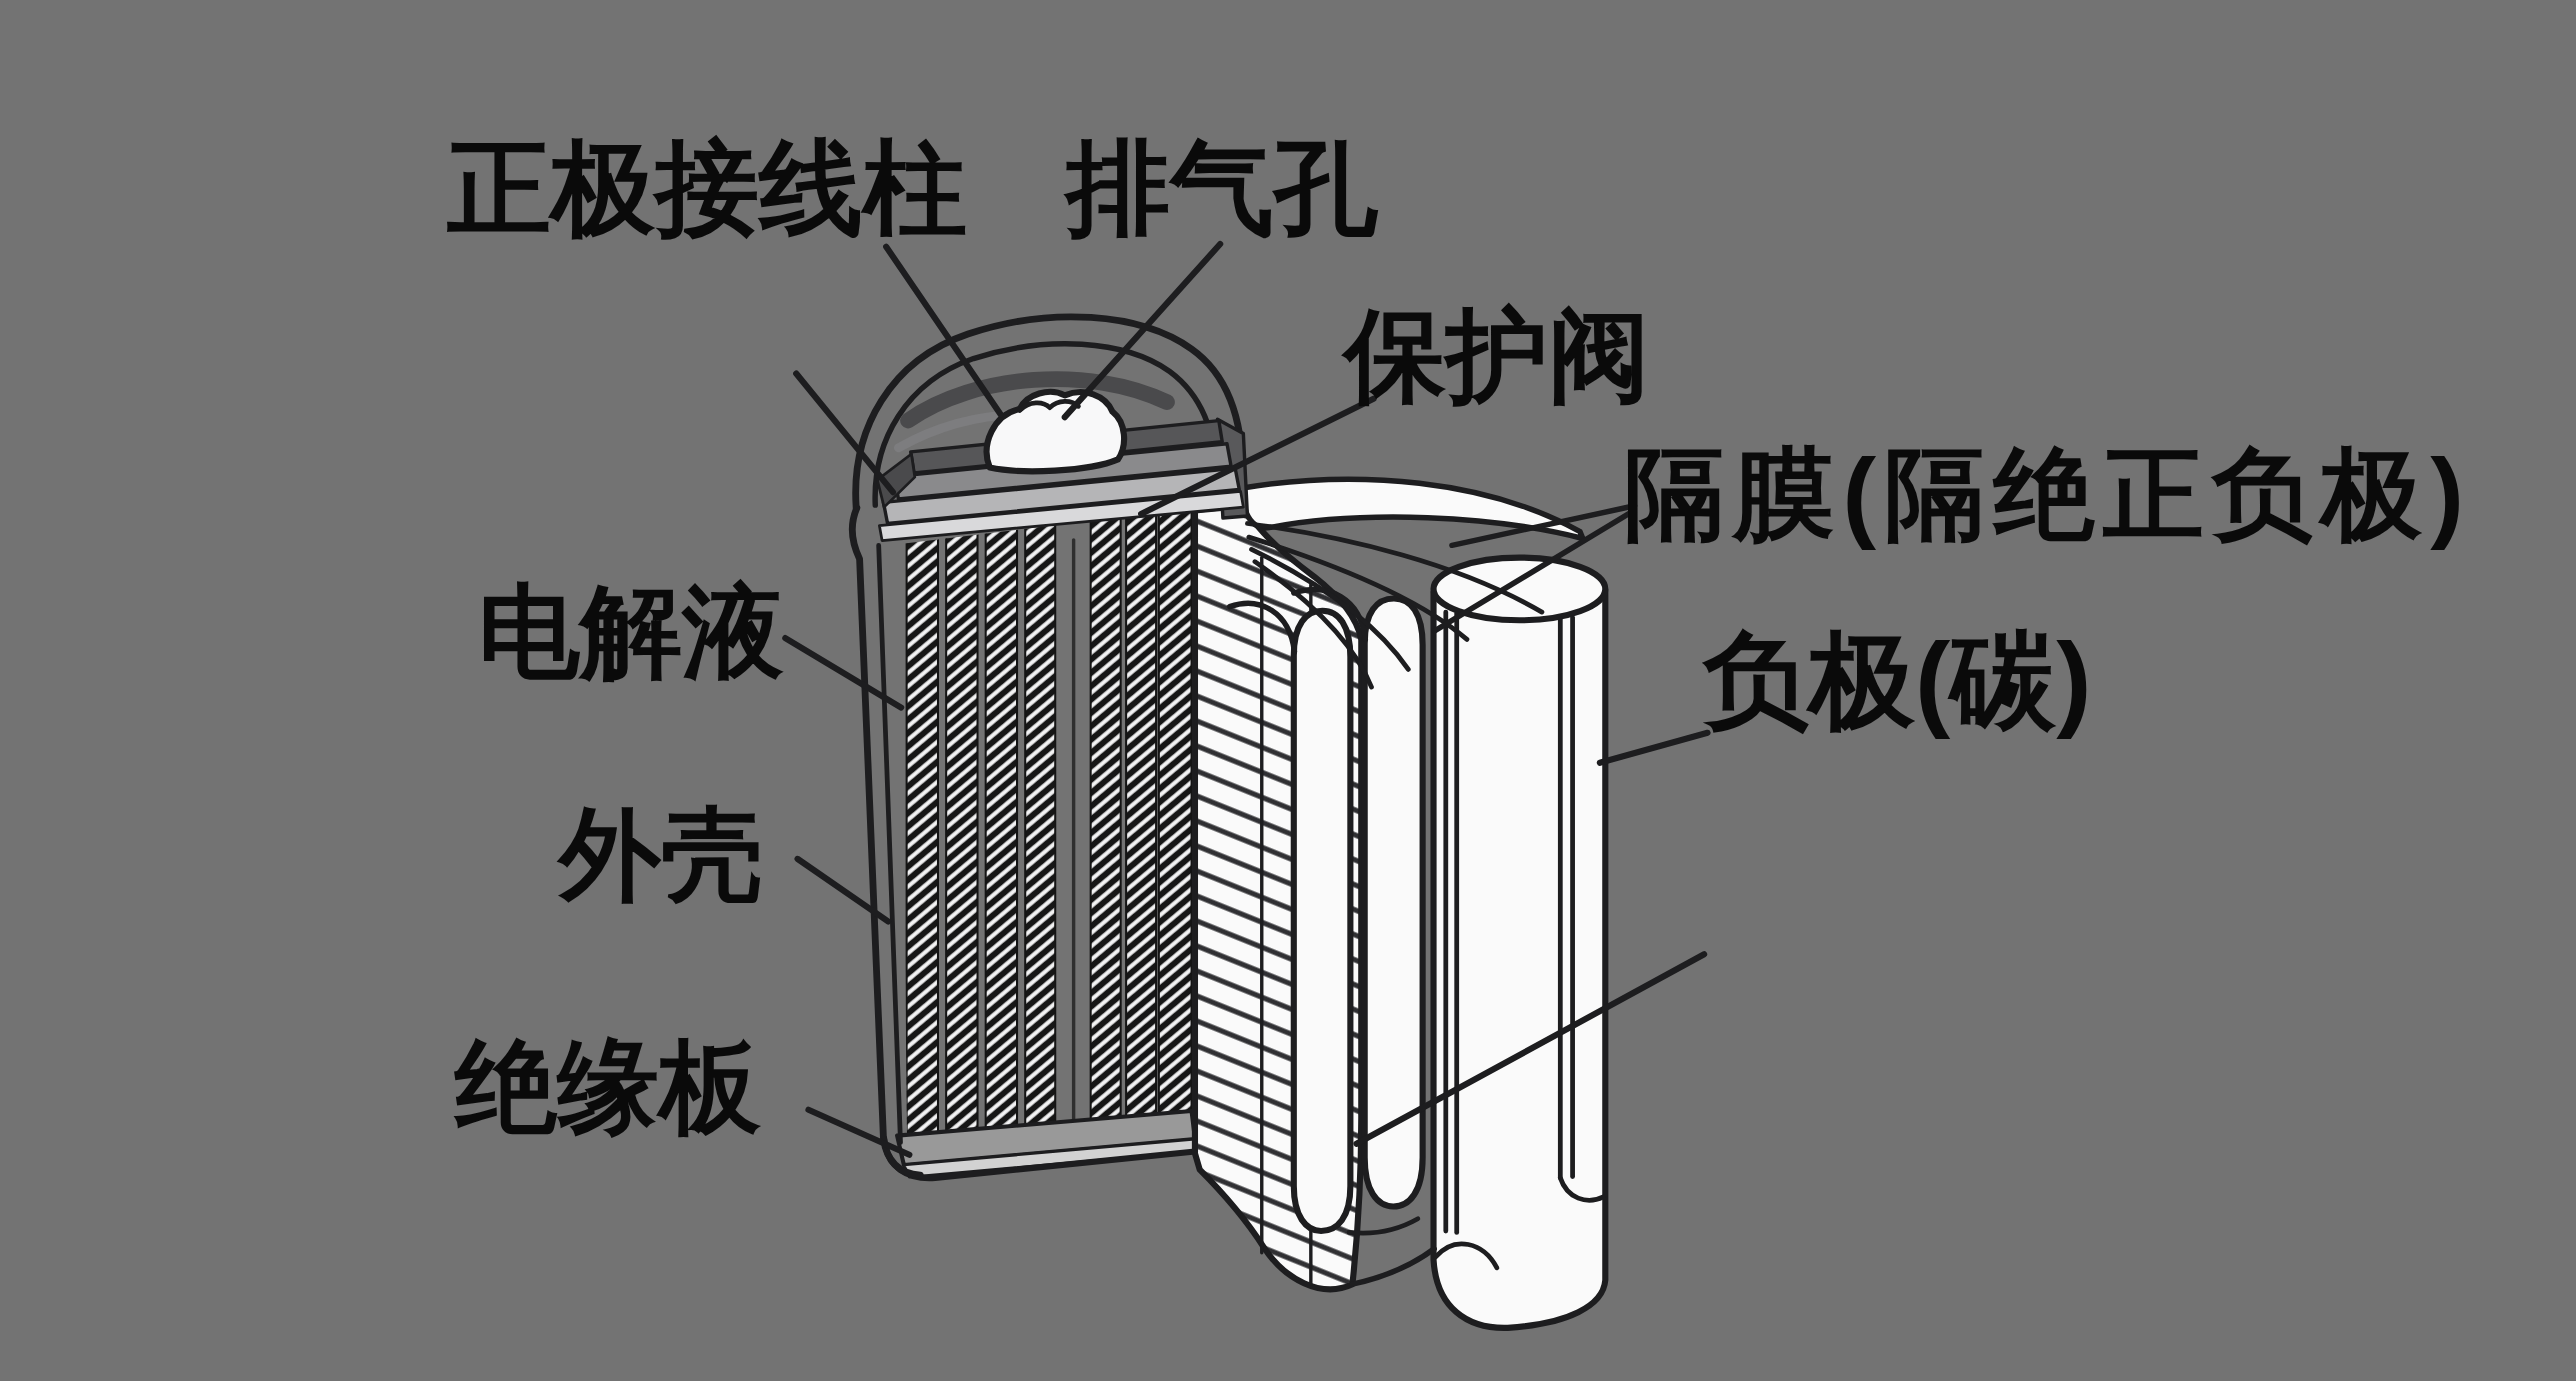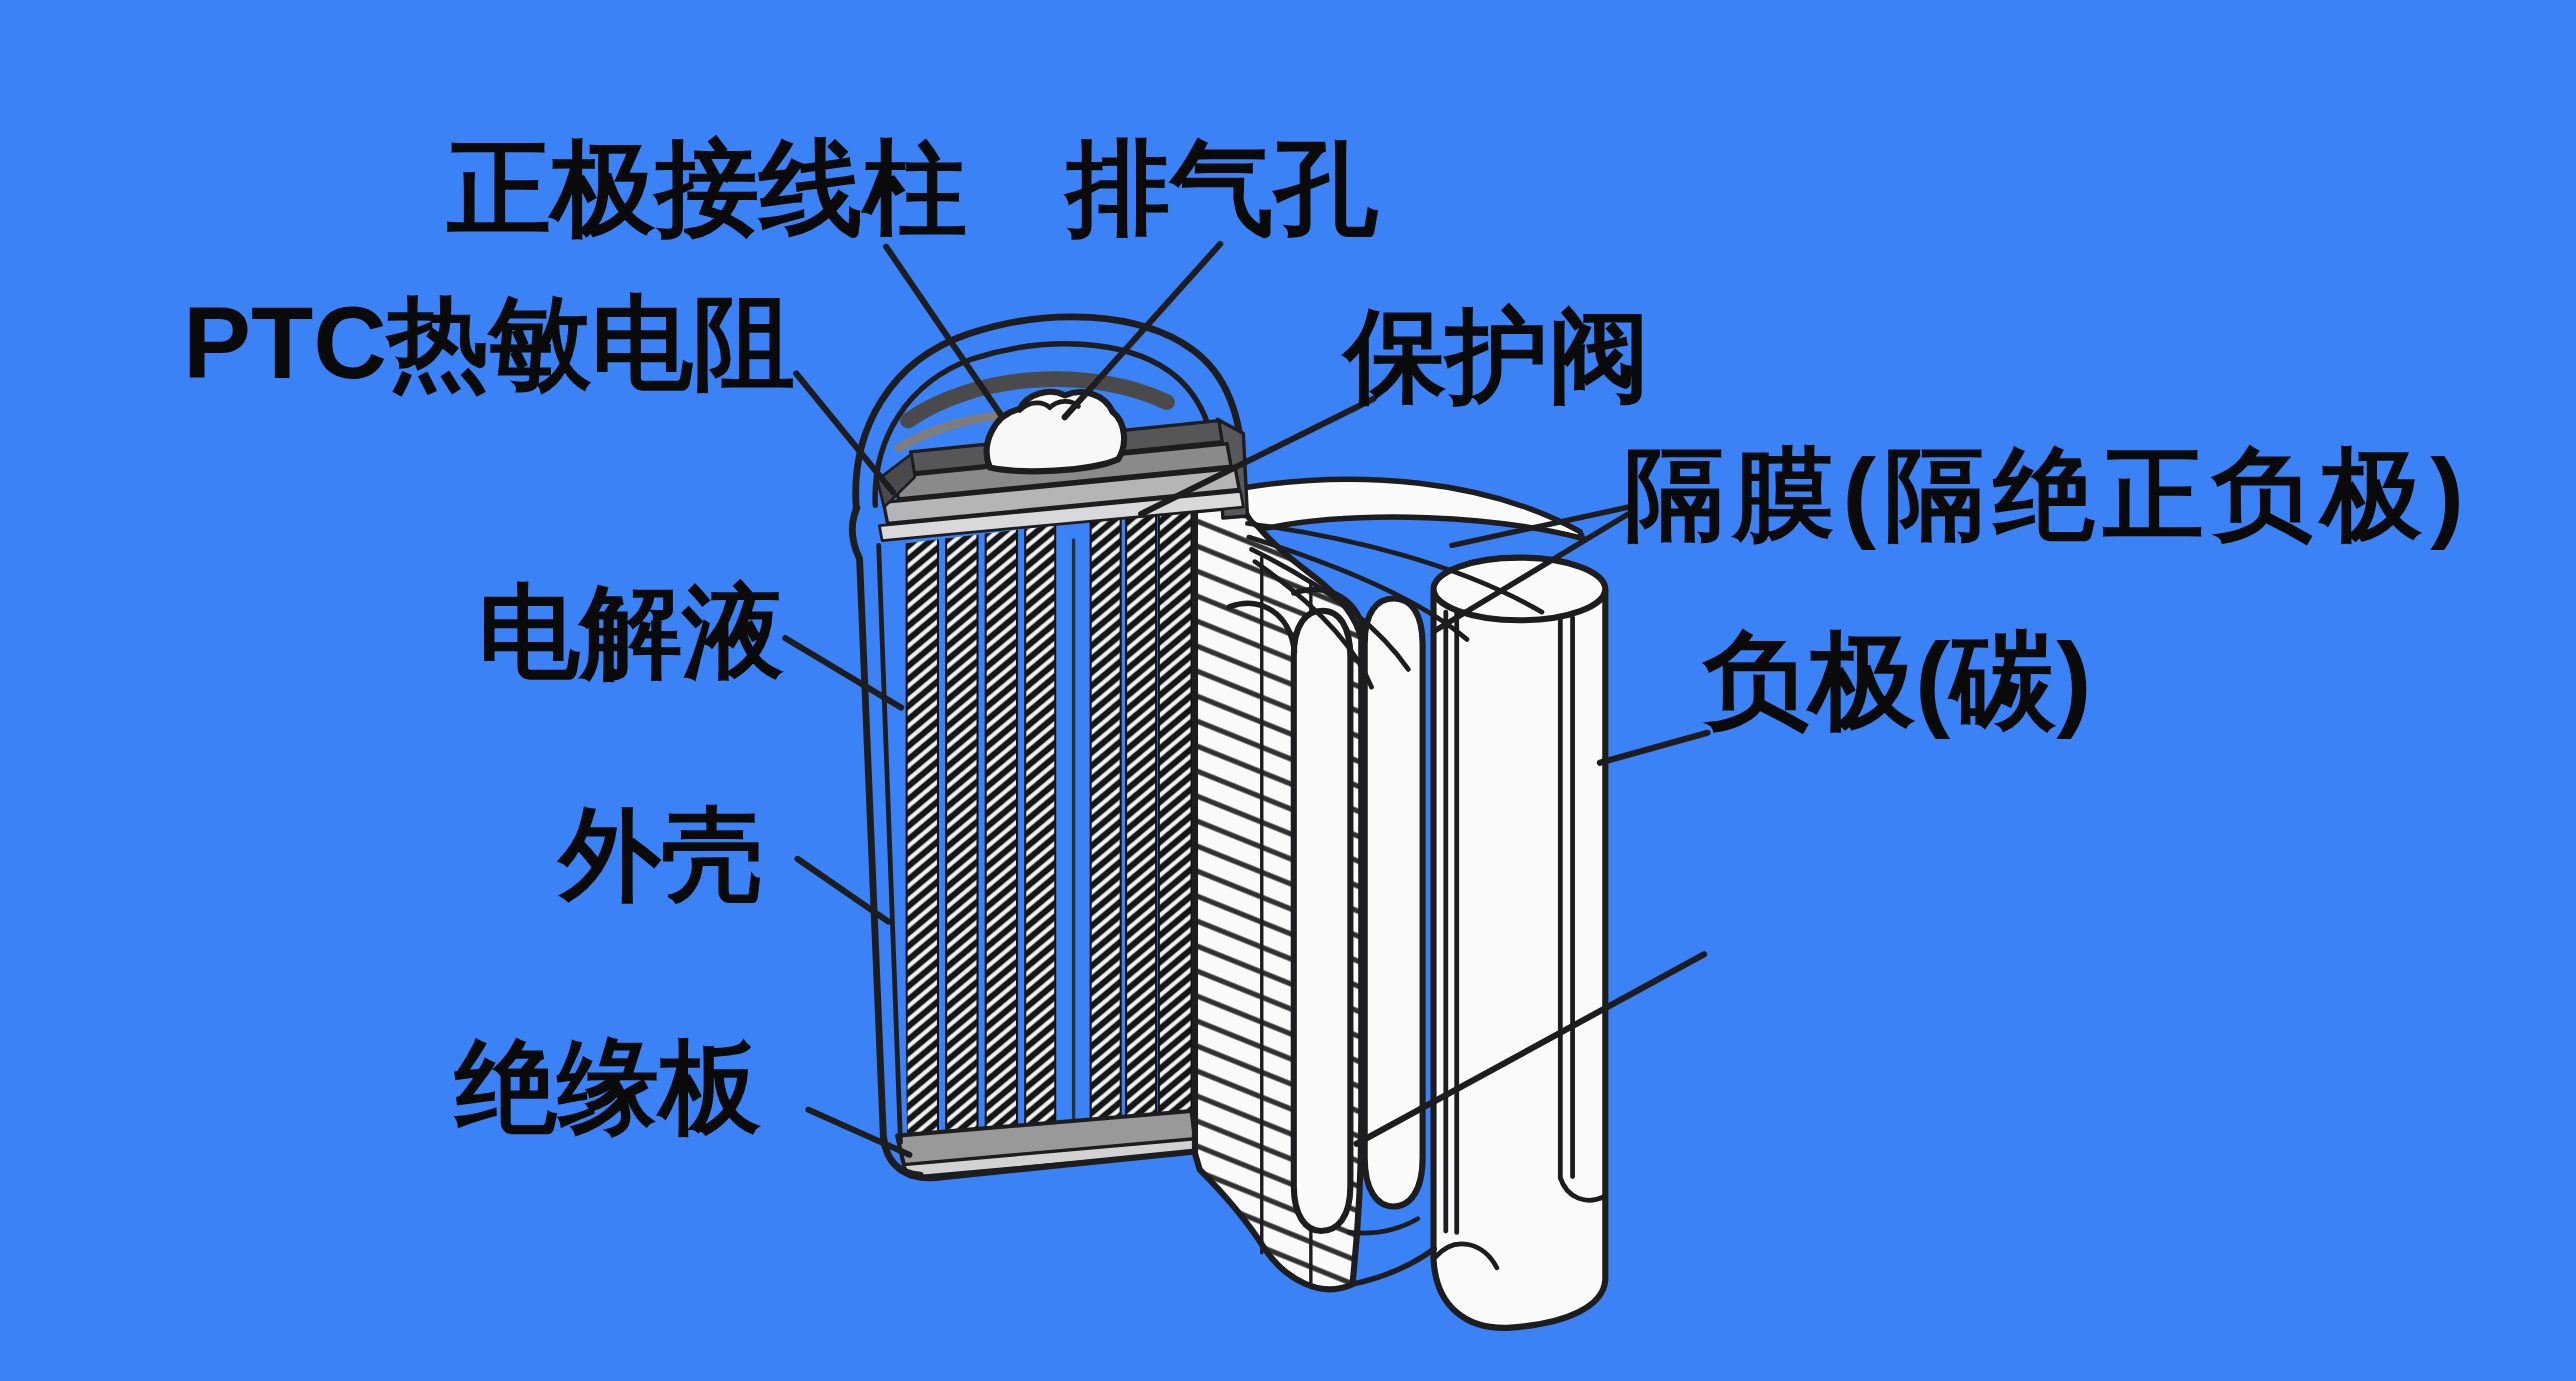--- a/index.html
+++ b/index.html
@@ -1,19 +1,19 @@
 <!DOCTYPE html>
 <html style="font-size:11px"><head>
 <meta charset="utf-8">
 <style>
   html,body{margin:0;padding:0;background:#e9e9ea;}
   .canvas{
     position:relative;
     width:2576px;height:1381px;
-    background:#3b82f6;
+    background:#737373;
     overflow:hidden;
     font-family:"Liberation Sans","DejaVu Sans",sans-serif;
   }
   .art{position:absolute;left:0;top:0;width:2576px;height:1381px;}
   .lbl{
     position:absolute;
     color:#0a0a0a;
     font-weight:700;
     line-height:1;
     white-space:nowrap;
@@ -147,21 +147,20 @@
         <line x1="2500" y1="1400" x2="1990" y2="1678"></line>
         <line x1="1152" y1="936" x2="1322" y2="1038"></line>
         <line x1="1170" y1="1260" x2="1303" y2="1352"></line>
         <line x1="1186" y1="1628" x2="1334" y2="1694"></line>
       </g>
     </g>
   </svg>
 
   <div class="lbl l0">正极接线柱</div>
   <div class="lbl l1">排气孔</div>
-  <div class="lbl l2">PTC热敏电阻</div>
   <div class="lbl l3">保护阀</div>
   <div class="lbl l4 heavy">隔膜(隔绝正负极)</div>
   <div class="lbl l5 heavy">电解液</div>
   <div class="lbl l6 heavy">负极(碳)</div>
   <div class="lbl l7">外壳</div>
   <div class="lbl l9">绝缘板</div>
 
 </div>
 
 

